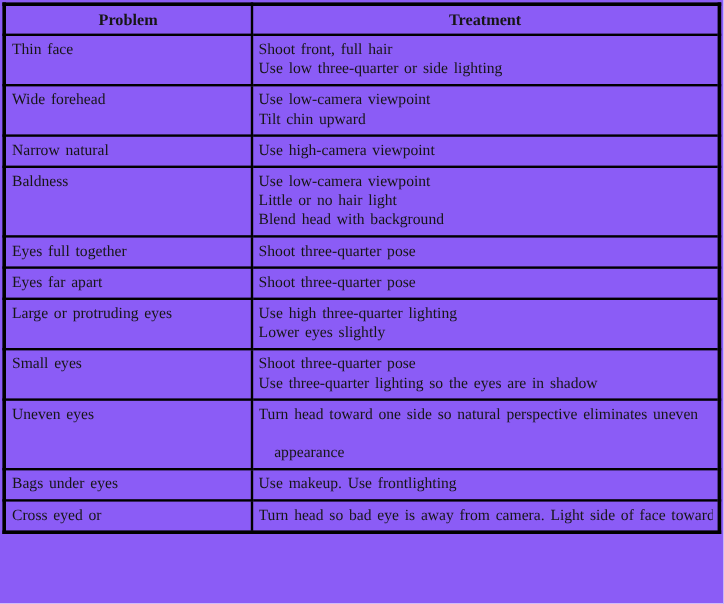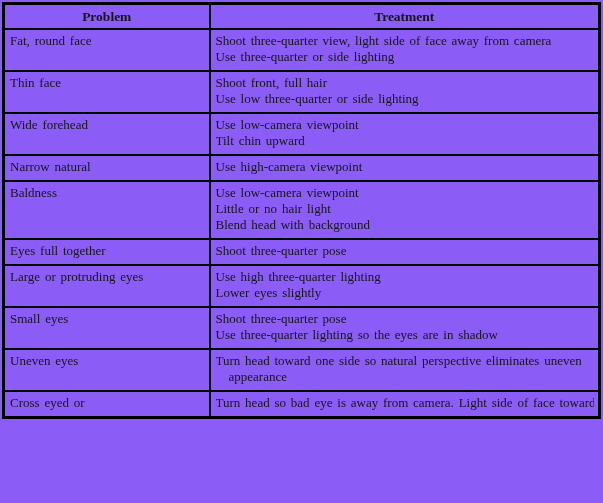--- a/index.html
+++ b/index.html
@@ -44,47 +44,39 @@
     line-height: 16px;
     padding: 3px 4px 5px 5px;
     word-spacing: 0.12em;
   }
   td .line {
     white-space: nowrap;
     overflow: hidden;
   }
   td .line.indent {
     padding-left: 13px;
+    margin-top: 16px;
   }
 </style>
 </head>
 <body>
 
 <div class="page">
   <table class="grid">
     <colgroup>
       <col class="c-problem">
       <col class="c-treatment">
     </colgroup>
     <thead>
       <tr>
         <th>Problem</th>
         <th>Treatment</th>
       </tr>
     </thead>
     <tbody id="rows">
-        <tr>
-          <td>
-            <div class="line">Fat, round face</div>
-          </td>
-          <td>
-            <div class="line">Shoot three-quarter view, light side of face away from camera</div>
-            <div class="line">Use three-quarter or side lighting</div>
-          </td>
-        </tr>
         <tr>
           <td>
             <div class="line">Thin face</div>
           </td>
           <td>
             <div class="line">Shoot front, full hair</div>
             <div class="line">Use low three-quarter or side lighting</div>
           </td>
         </tr>
         <tr>
@@ -117,20 +109,28 @@
         <tr>
           <td>
             <div class="line">Eyes full together</div>
           </td>
           <td>
             <div class="line">Shoot three-quarter pose</div>
           </td>
         </tr>
         <tr>
           <td>
+            <div class="line">Eyes far apart</div>
+          </td>
+          <td>
+            <div class="line">Shoot three-quarter pose</div>
+          </td>
+        </tr>
+        <tr>
+          <td>
             <div class="line">Large or protruding eyes</div>
           </td>
           <td>
             <div class="line">Use high three-quarter lighting</div>
             <div class="line">Lower eyes slightly</div>
           </td>
         </tr>
         <tr>
           <td>
             <div class="line">Small eyes</div>
@@ -144,20 +144,28 @@
           <td>
             <div class="line">Uneven eyes</div>
           </td>
           <td>
             <div class="line">Turn head toward one side so natural perspective eliminates uneven</div>
             <div class="line indent">appearance</div>
           </td>
         </tr>
         <tr>
           <td>
+            <div class="line">Bags under eyes</div>
+          </td>
+          <td>
+            <div class="line">Use makeup. Use frontlighting</div>
+          </td>
+        </tr>
+        <tr>
+          <td>
             <div class="line">Cross eyed or</div>
           </td>
           <td>
             <div class="line">Turn head so bad eye is away from camera. Light side of face toward</div>
           </td>
         </tr>
       </tbody>
   </table>
 </div>
 

